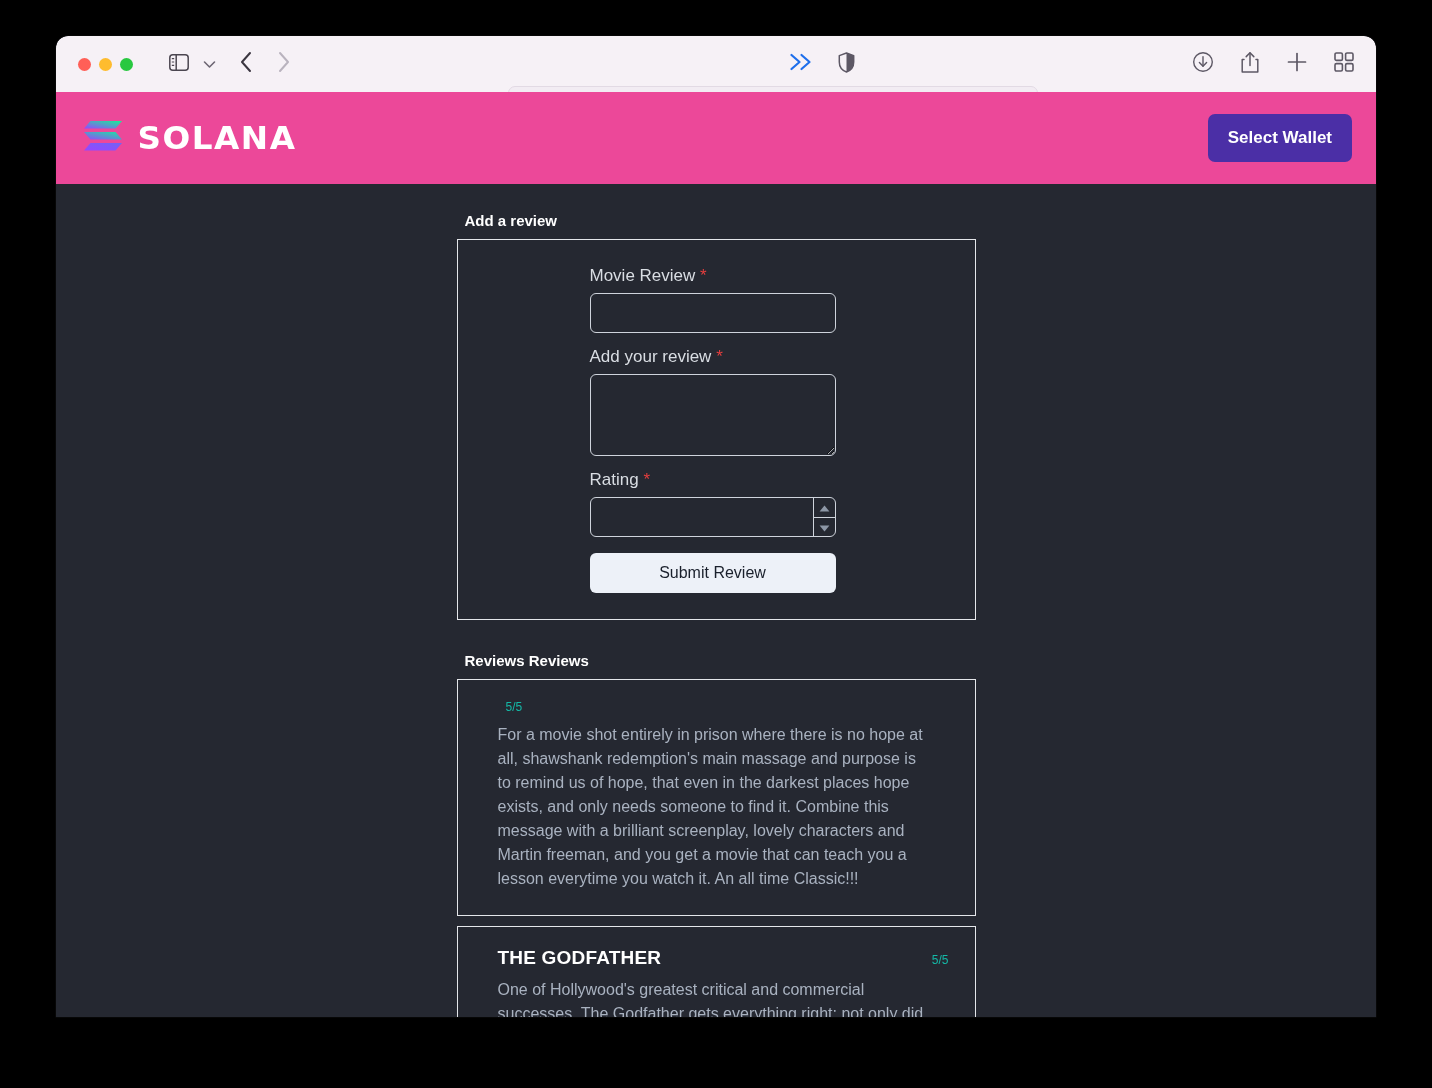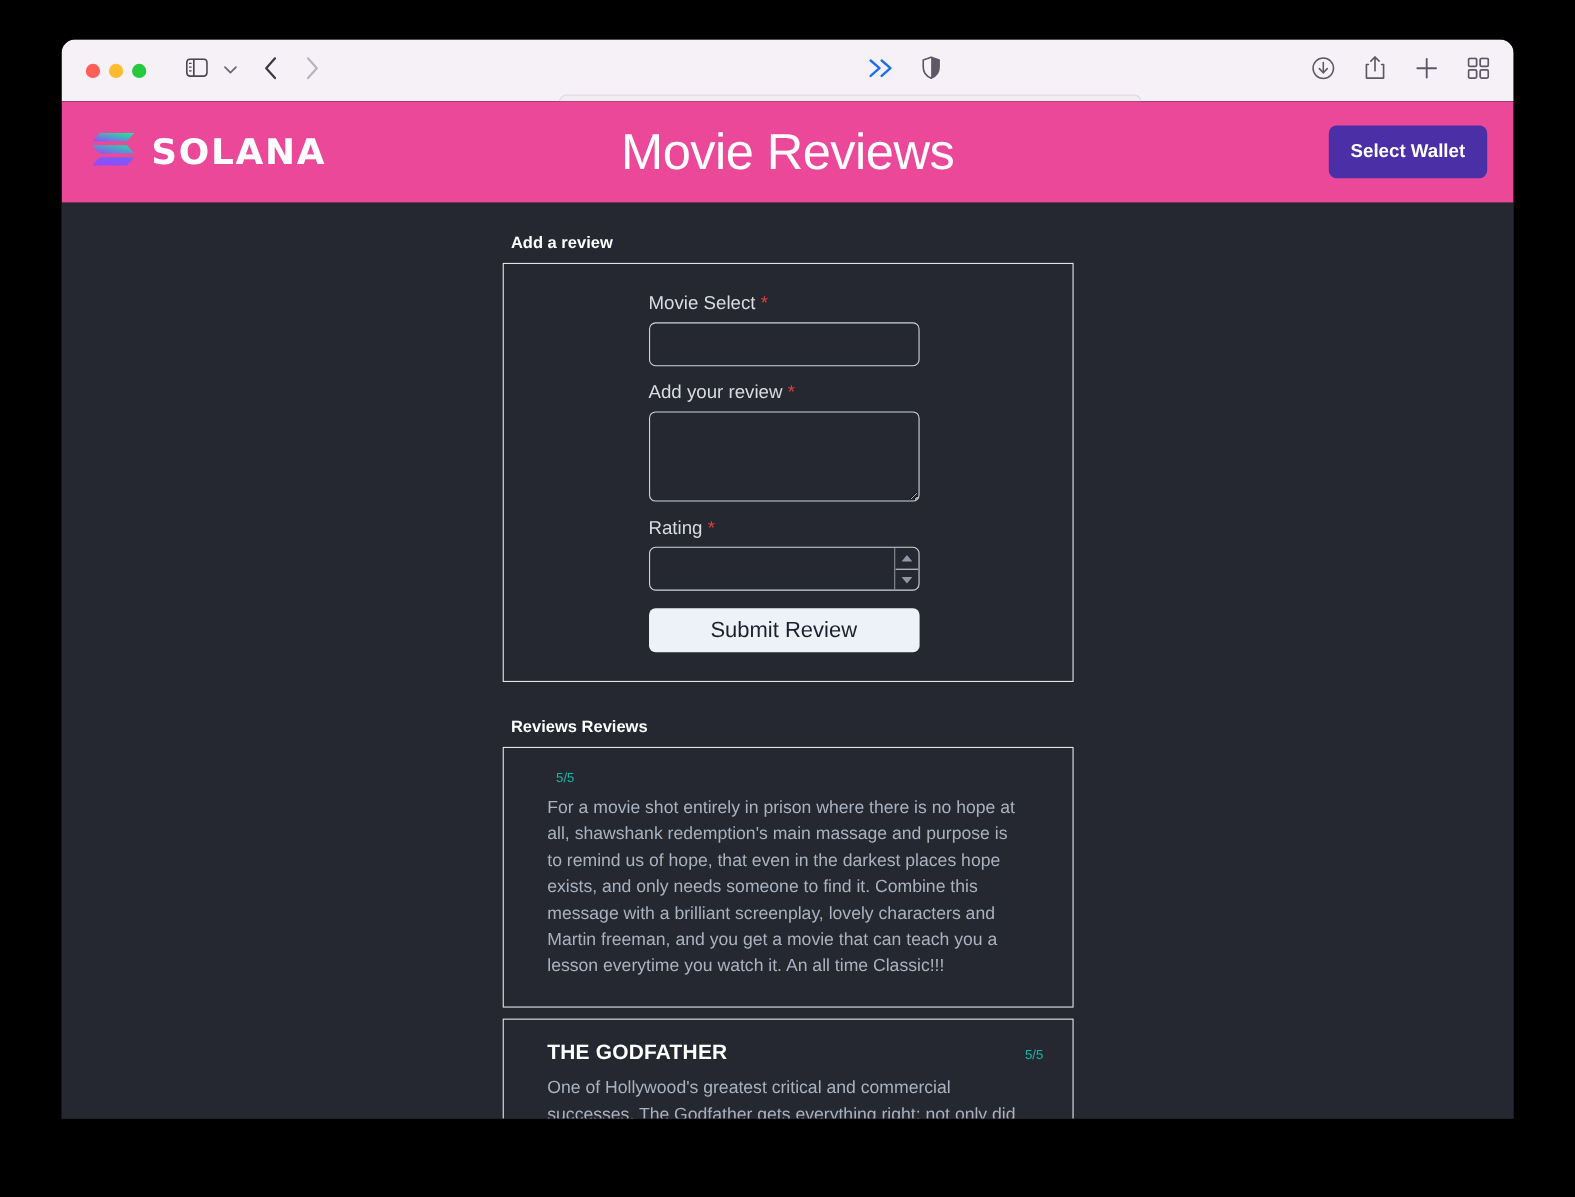--- a/index.html
+++ b/index.html
@@ -217,21 +217,21 @@
     border: none;
   }
   .spin-btn.up { border-bottom: 1px solid #cfd4dc; }
 
   .submit-btn {
     width: 246px;
     height: 40px;
     margin-top: 16px;
     background: #edf1f8;
     color: #1a202c;
-    font-size: 20px;
+    font-size: 16px;
     font-weight: 400;
     border: none;
     border-radius: 6px;
     cursor: pointer;
     font-family: "Liberation Sans", sans-serif;
   }
 
   .reviews-label { margin-top: 32px; }
 
   .review-card {
@@ -404,35 +404,34 @@
               </linearGradient>
             </defs>
             <path d="M8.5 2 H40 L33.5 9.5 H2 Z" fill="url(#solg1)"></path>
             <path d="M2 13 H33.5 L40 20.5 H8.5 Z" fill="url(#solg2)"></path>
             <path d="M8.5 24 H40 L33.5 31.5 H2 Z" fill="url(#solg3)"></path>
           </svg>
         </span>
         <span class="brand-name">SOLANA</span>
       </div>
 
-      <h1 class="site-title">Movie Reviews</h1>
 
       <button class="wallet-btn">Select Wallet</button>
     </div>
 
     <div class="content">
       <div class="col">
 
         <div class="section-label">Add a review</div>
 
         <div class="card form-card">
           <div class="form-inner">
 
             <label class="field-label">
-              <span>Movie Select</span>
+              <span>Movie Review</span>
               <span class="req">*</span>
             </label>
             <input class="text-input" type="text" value="" style="">
 
             <div class="field-gap"></div>
 
             <label class="field-label">
               <span>Add your review</span>
               <span class="req">*</span>
             </label>

